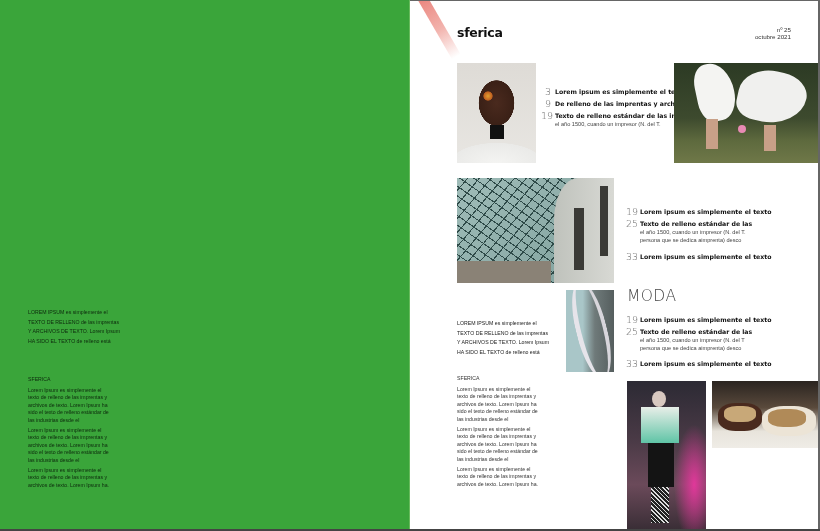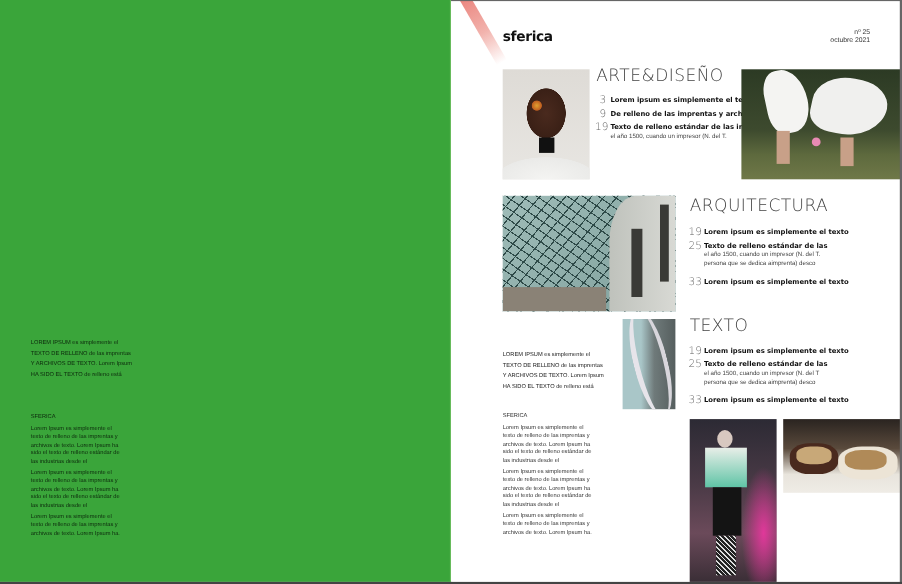--- a/index.html
+++ b/index.html
@@ -65,21 +65,20 @@
   </div>
 
   <div class="photo" style="left:457px; top:63px; width:79px; height:100px; background:
       radial-gradient(ellipse 22px 28px at 50% 40%, #4a2a1e 0%, #3a2016 80%, transparent 82%),
       radial-gradient(ellipse 50px 22px at 50% 100%, #f4f4f2 0%, #eaeae8 90%, transparent 92%),
       linear-gradient(#dedbd6, #e8e6e2);">
     <div style="position:absolute; left:26px; top:28px; width:10px; height:10px; background:radial-gradient(circle,#e0a030,#c06020 60%,transparent 70%);"></div>
     <div style="position:absolute; left:33px; top:62px; width:14px; height:14px; background:#111;"></div>
   </div>
 
-  <div class="section-title" style="left:542px; top:60px;">ARTE&amp;DISEÑO</div>
   <div class="toc" style="left:541px; top:87px;">
     <div class="toc-row">
       <span class="toc-num">3</span>
       <span class="toc-text">Lorem ipsum es simplemente el texto</span>
     </div>
     <div class="toc-row">
       <span class="toc-num">9</span>
       <span class="toc-text">De relleno de las imprentas y archivos</span>
     </div>
     <div class="toc-row">
@@ -101,21 +100,20 @@
   <div class="photo" style="left:457px; top:178px; width:157px; height:105px; background:
       repeating-linear-gradient(35deg, transparent 0 7px, #2e4a48 7px 8px),
       repeating-linear-gradient(-50deg, transparent 0 8px, #2e4a48 8px 9px),
       linear-gradient(135deg, #9fbcb8, #7fa09c);">
     <div style="position:absolute; right:0; top:0; width:60px; height:105px; background:linear-gradient(90deg,#bfc2bc,#d8d9d4); border-radius:40% 0 0 0;"></div>
     <div style="position:absolute; right:30px; top:30px; width:10px; height:62px; background:#3a3a36;"></div>
     <div style="position:absolute; right:6px; top:8px; width:8px; height:70px; background:#3a3a36;"></div>
     <div style="position:absolute; left:0; bottom:0; width:94px; height:22px; background:#8a8276;"></div>
   </div>
 
-  <div class="section-title" style="left:627px; top:178px;">ARQUITECTURA</div>
   <div class="toc" style="left:626px; top:207px;">
     <div class="toc-row">
       <span class="toc-num">19</span>
       <span class="toc-text">Lorem ipsum es simplemente el texto</span>
     </div>
     <div class="toc-row" style="height:33px;">
       <span class="toc-num">25</span>
       <span class="toc-text">Texto de relleno estándar de las</span>
       <span class="toc-sub" style="top:9px;">el año 1500, cuando un impresor (N. del T.</span>
       <span class="toc-sub" style="top:17px;">persona que se dedica aimprenta) desco</span>
@@ -136,21 +134,21 @@
     <p class="head">SFERICA</p>
     <p>Lorem Ipsum es simplemente el texto de relleno de las imprentas y archivos de texto. Lorem Ipsum ha sido el texto de relleno estándar de las industrias desde el</p>
     <p>Lorem Ipsum es simplemente el texto de relleno de las imprentas y archivos de texto. Lorem Ipsum ha sido el texto de relleno estándar de las industrias desde el</p>
     <p>Lorem Ipsum es simplemente el texto de relleno de las imprentas y archivos de texto. Lorem Ipsum ha.</p>
   </div>
 
   <div class="photo" style="left:566px; top:290px; width:48px; height:82px; background:linear-gradient(90deg,#a9c6c8 0%,#a9c6c8 35%,#6f7a7a 60%,#555e5e 100%);">
     <div style="position:absolute; left:10px; top:-10px; width:22px; height:100px; border-radius:50%; border-left:5px solid #e6e4ea; border-right:4px solid #d8d6dc; transform:rotate(-14deg);"></div>
   </div>
 
-  <div class="section-title" style="left:627px; top:287px;">TEXTO</div>
+  <div class="section-title" style="left:627px; top:287px;">MODA</div>
   <div class="toc" style="left:626px; top:315px;">
     <div class="toc-row">
       <span class="toc-num">19</span>
       <span class="toc-text">Lorem ipsum es simplemente el texto</span>
     </div>
     <div class="toc-row" style="height:32px;">
       <span class="toc-num">25</span>
       <span class="toc-text">Texto de relleno estándar de las</span>
       <span class="toc-sub" style="top:9px;">el año 1500, cuando un impresor (N. del T</span>
       <span class="toc-sub" style="top:17px;">persona que se dedica aimprenta) desco</span>

